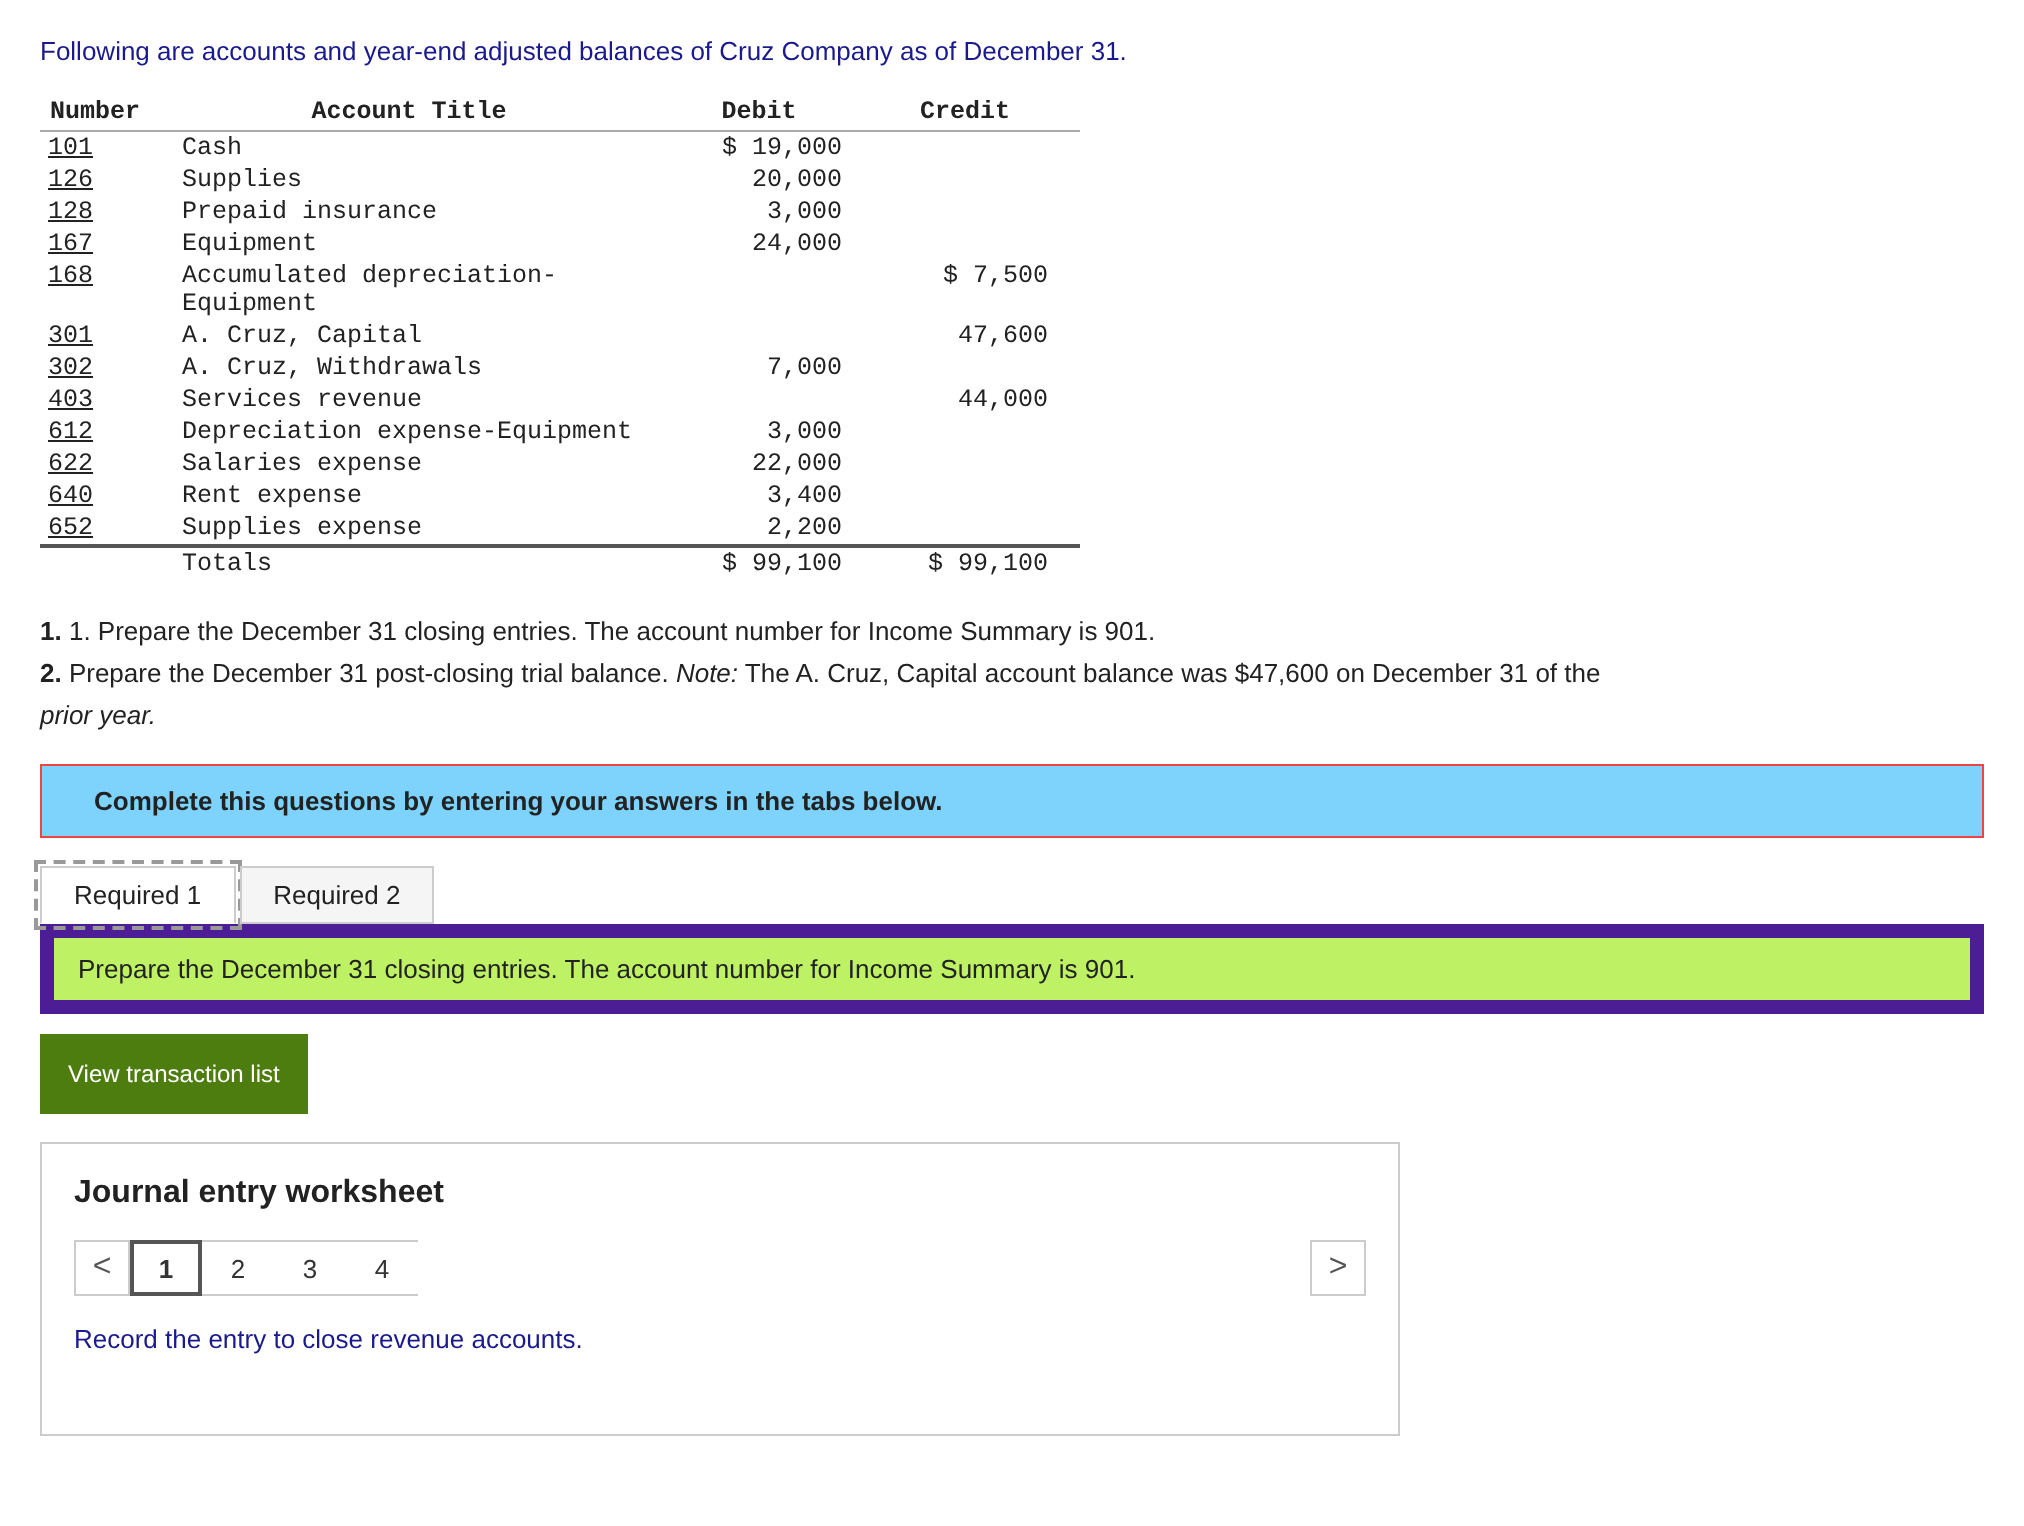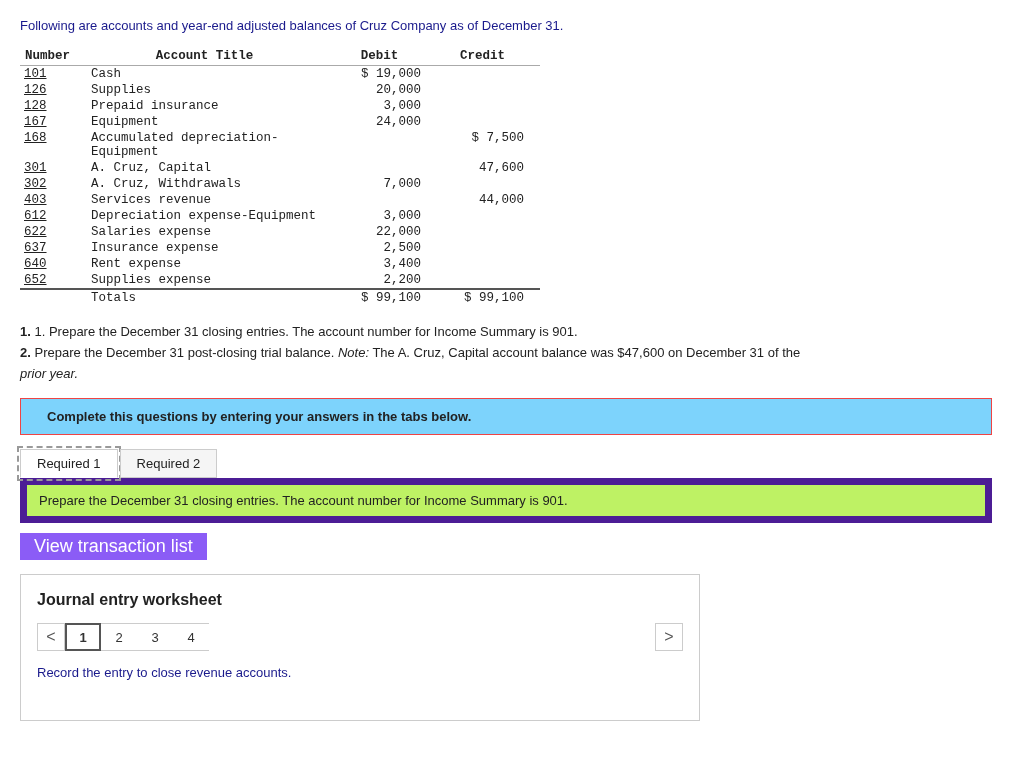--- a/index.html
+++ b/index.html
@@ -91,25 +91,25 @@
     .info-bar {
       background: #bef264;
       border: 7px solid #4c1d95;
       padding: 8px 12px;
       font-size: 13px;
       margin-bottom: 10px;
     }
 
     
     .view-transaction-btn {
-      background: #8b5cf6;
+      background: #4d7c0f;
       color: #fff;
       border: none;
-      padding: 3px 14px;
-      font-size: 18px;
+      padding: 13px 14px;
+      font-size: 12px;
       cursor: pointer;
       margin-bottom: 14px;
       margin-left: 0;
     }
 
     
     .journal-worksheet {
       border: 1px solid #ccc;
       padding: 16px;
       background: #fff;
@@ -247,26 +247,20 @@
       <tr>
       <td class="num">612</td>
       <td class="title">Depreciation expense-Equipment</td>
       <td class="debit">3,000</td>
       <td class="credit"></td>
     </tr>
       <tr>
       <td class="num">622</td>
       <td class="title">Salaries expense</td>
       <td class="debit">22,000</td>
-      <td class="credit"></td>
-    </tr>
-      <tr>
-      <td class="num">637</td>
-      <td class="title">Insurance expense</td>
-      <td class="debit">2,500</td>
       <td class="credit"></td>
     </tr>
       <tr>
       <td class="num">640</td>
       <td class="title">Rent expense</td>
       <td class="debit">3,400</td>
       <td class="credit"></td>
     </tr>
       <tr>
       <td class="num">652</td>

